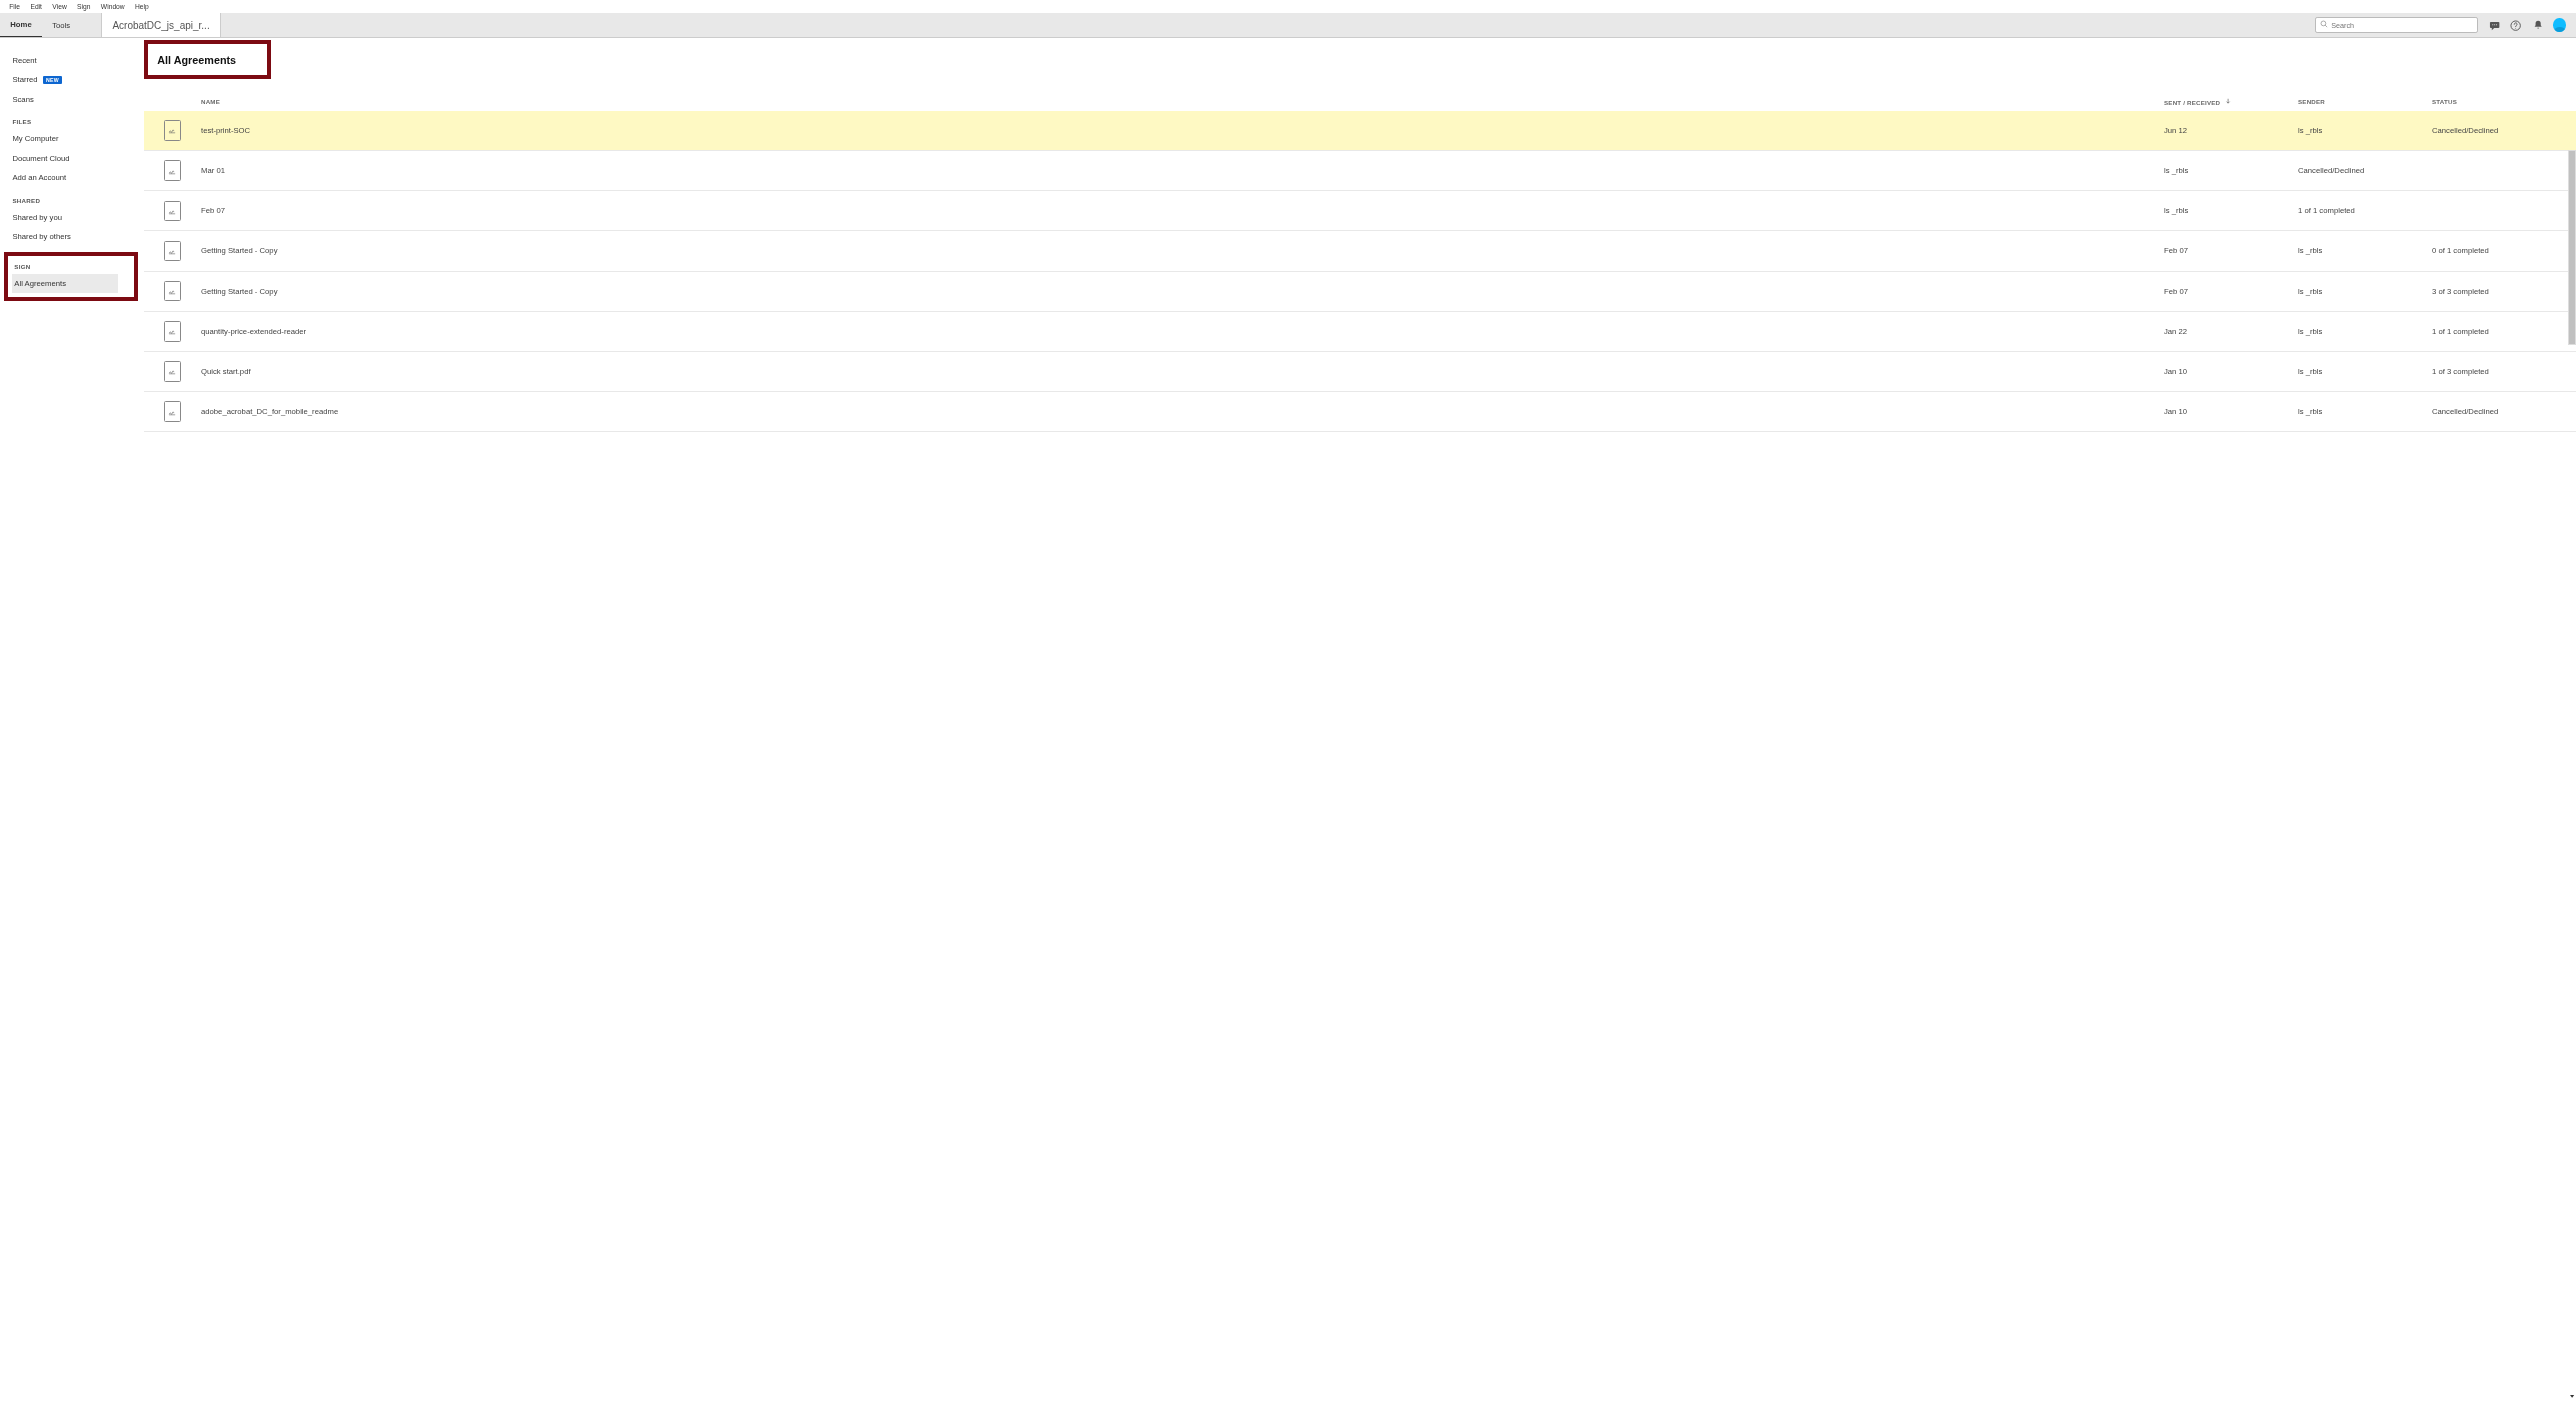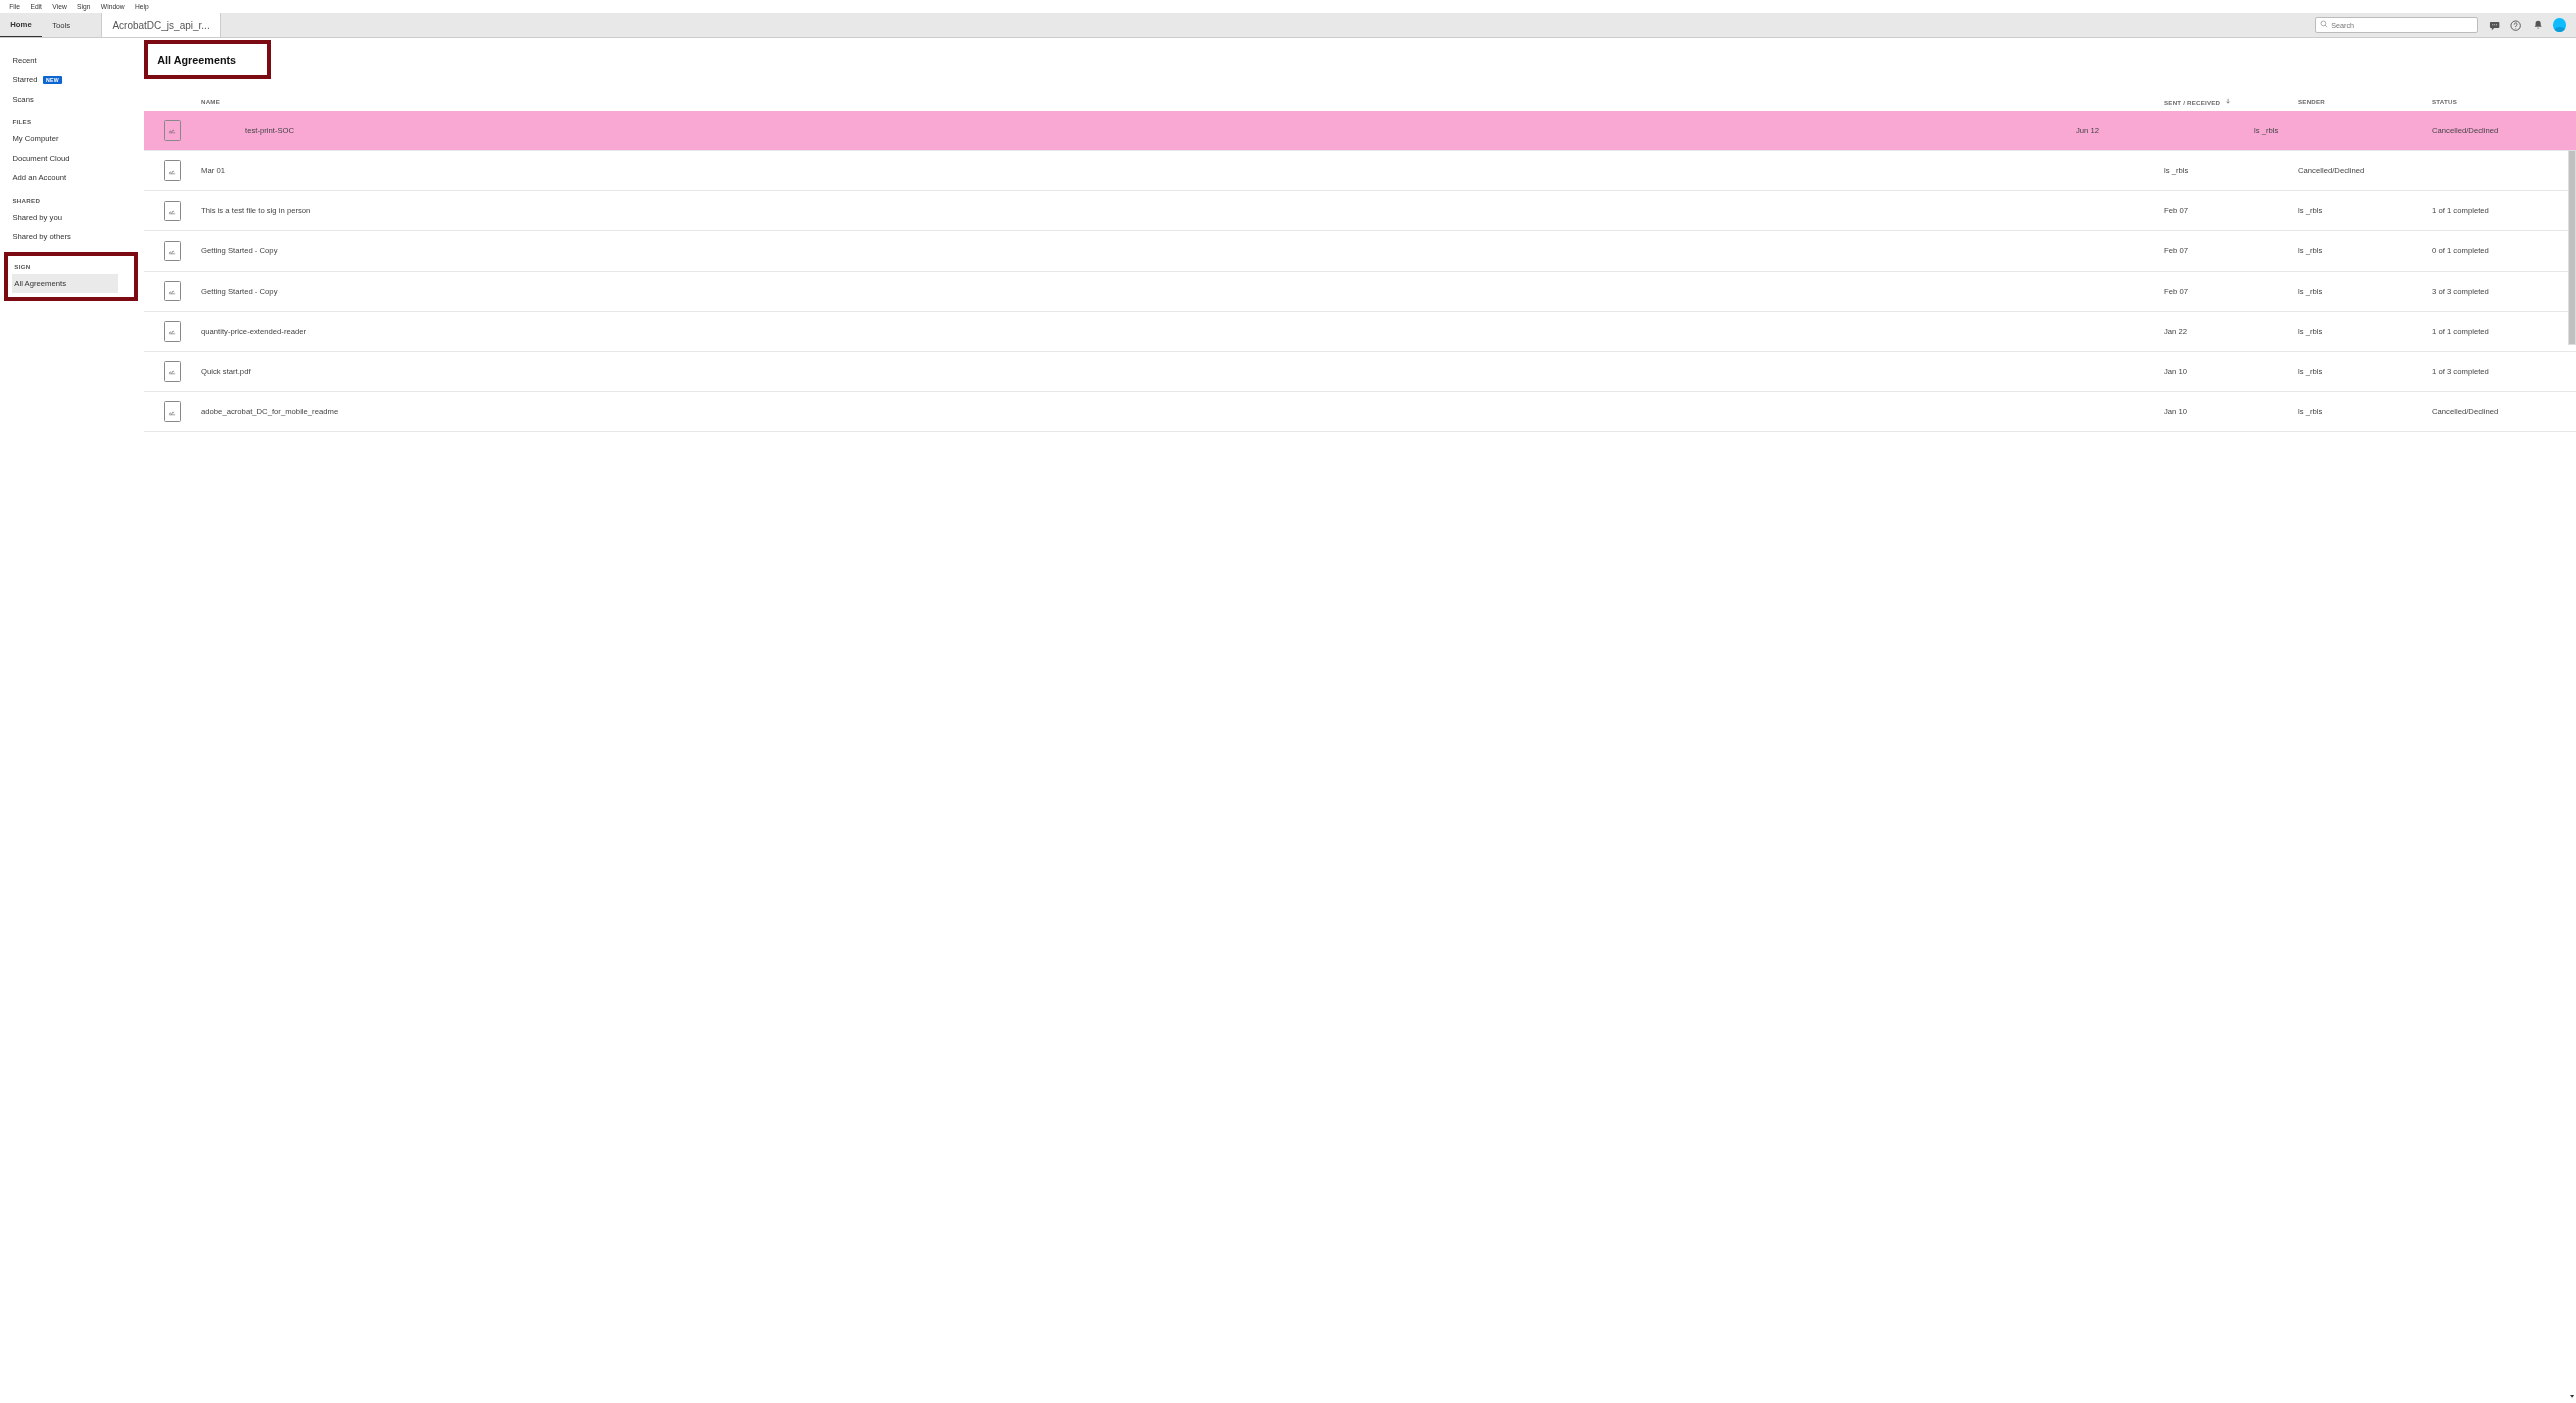--- a/index.html
+++ b/index.html
@@ -41,21 +41,21 @@
     
     
     .content { flex: 1; padding: 0; position: relative; }
     .page-title { font-size: 10.8px; font-weight: 700; color: #111; }
     
     
     .table-area { margin-top: 14.4px; }
     .table-head { display: grid; grid-template-columns: 57px 1fr 134px 134px 144px; padding: 5.2px 0; font-size: 6.2px; font-weight: 600; color: #6a6a6a; letter-spacing: 0.2px; }
     .th-sent { display: flex; align-items: center; gap: 5.2px; }
     .table-row { display: grid; grid-template-columns: 57px 1fr 134px 134px 144px; align-items: center; border-bottom: 0.5px solid #e8e8e8; padding: 9.3px 0; font-size: 7.7px; color: #444; }
-    .table-row.hovered { background: #f9a8d4; gap: 44px; }
+    .table-row.hovered { background: #fef9c3; }
     .doc-icon-cell { display: flex; justify-content: center; }
     .doc-icon { width: 16.5px; height: 20.6px; border: 0.8px solid #888; border-radius: 1.5px; position: relative; display: flex; align-items: center; justify-content: center; }
     .doc-icon svg { width: 8.2px; height: 8.2px; }
     
     
     .vscroll { position: absolute; right: 0; top: 112px; width: 8.2px; height: 195px; background: #f0f0f0; border: 0.5px solid #ddd; }
     .vscroll-thumb { background: #c0c0c0; width: 100%; height: 100%; }
     .scroll-down-caret { position: absolute; right: 1px; bottom: 1px; }
   </style>
 </head>
@@ -191,21 +191,20 @@
           </div>
           <div class="table-row">
             <div class="doc-icon-cell">
               <div class="doc-icon">
                 <svg viewBox="0 0 24 24" fill="none" stroke="#666" stroke-width="1.8">
                   <path d="M4 17c2-4 4-4 5 0 1 3 3 1 4-3 1-4 3-4 4 0" stroke-linecap="round"></path>
                   <line x1="3" y1="20" x2="21" y2="20"></line>
                 </svg>
               </div>
             </div>
-            <div>This is a test file to sig in person</div>
             <div>Feb 07</div>
             <div>ls _rbls</div>
             <div>1 of 1 completed</div>
           </div>
           <div class="table-row">
             <div class="doc-icon-cell">
               <div class="doc-icon">
                 <svg viewBox="0 0 24 24" fill="none" stroke="#666" stroke-width="1.8">
                   <path d="M4 17c2-4 4-4 5 0 1 3 3 1 4-3 1-4 3-4 4 0" stroke-linecap="round"></path>
                   <line x1="3" y1="20" x2="21" y2="20"></line>

